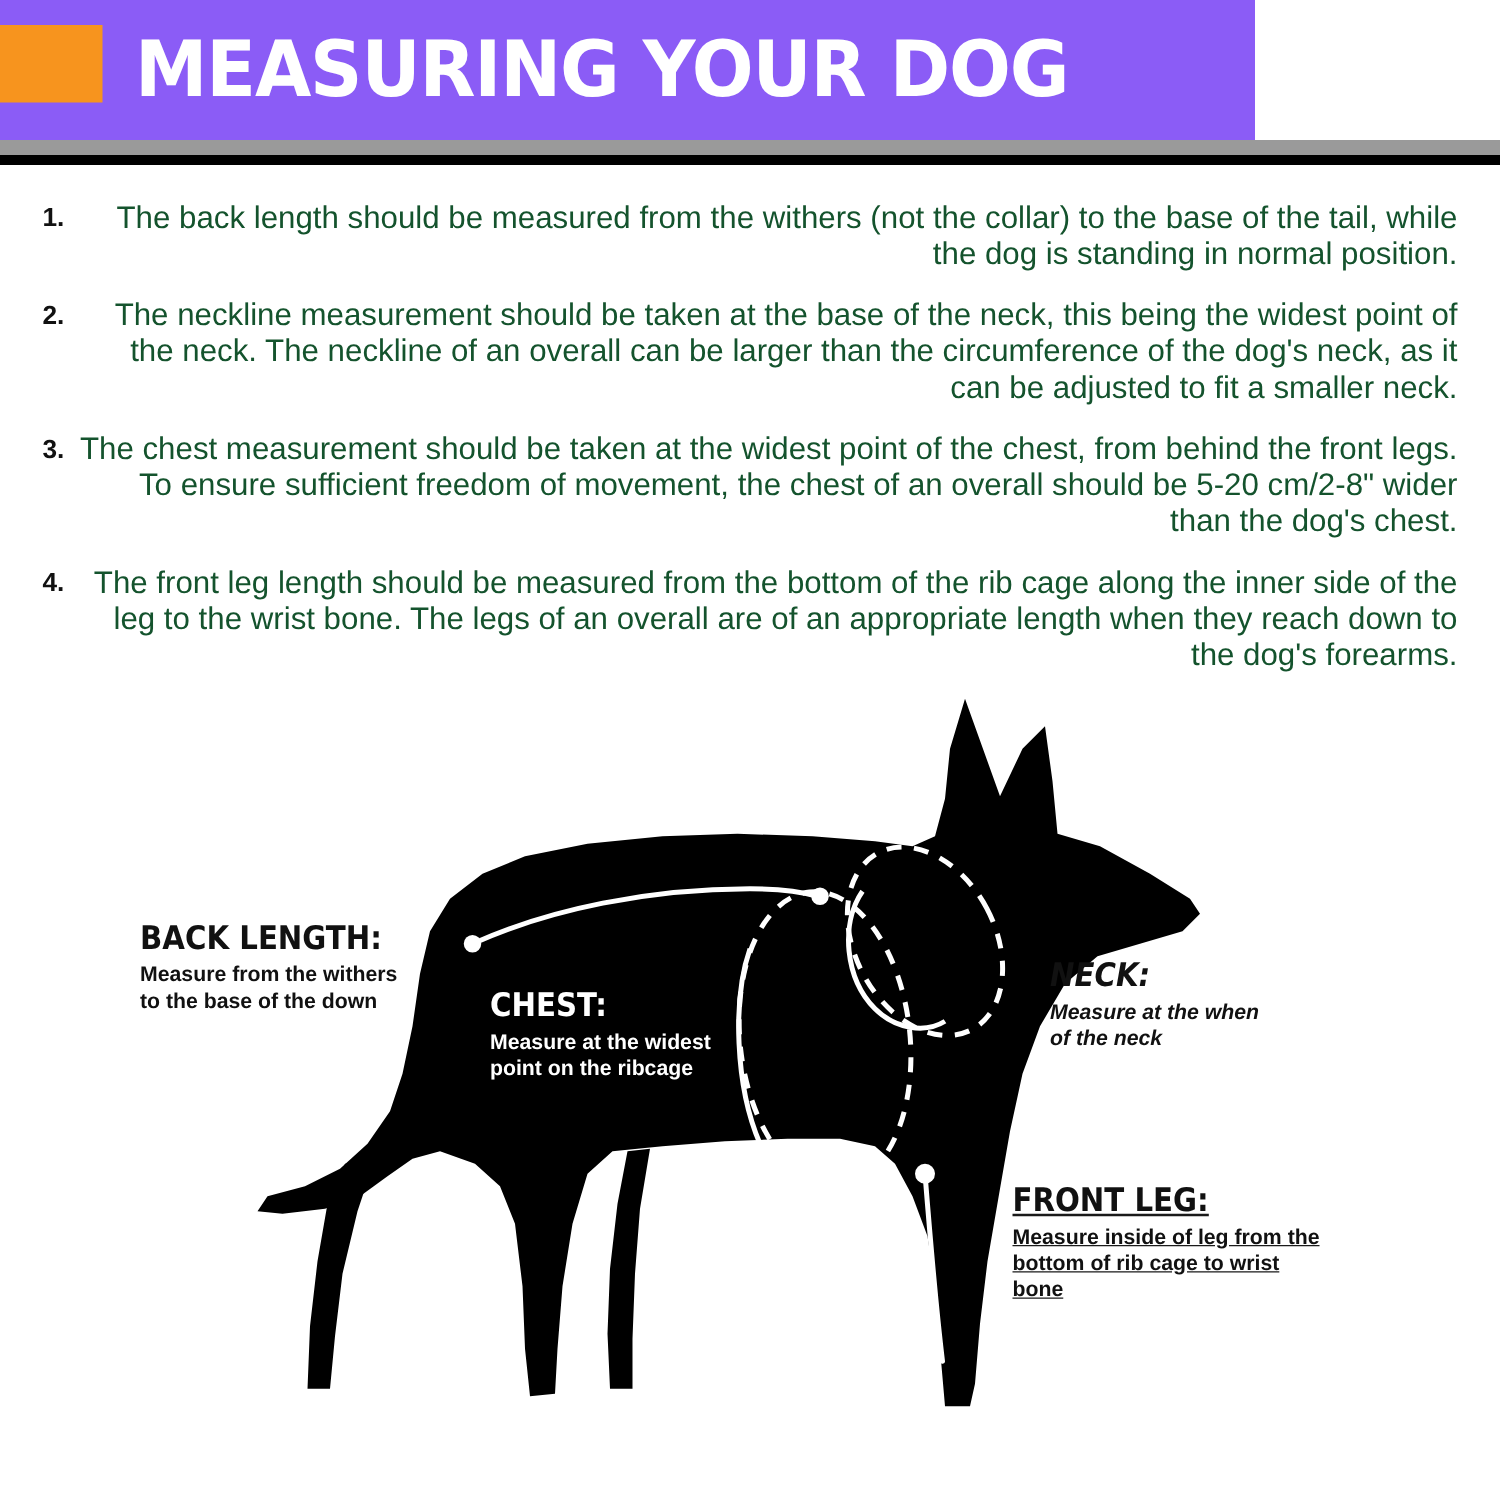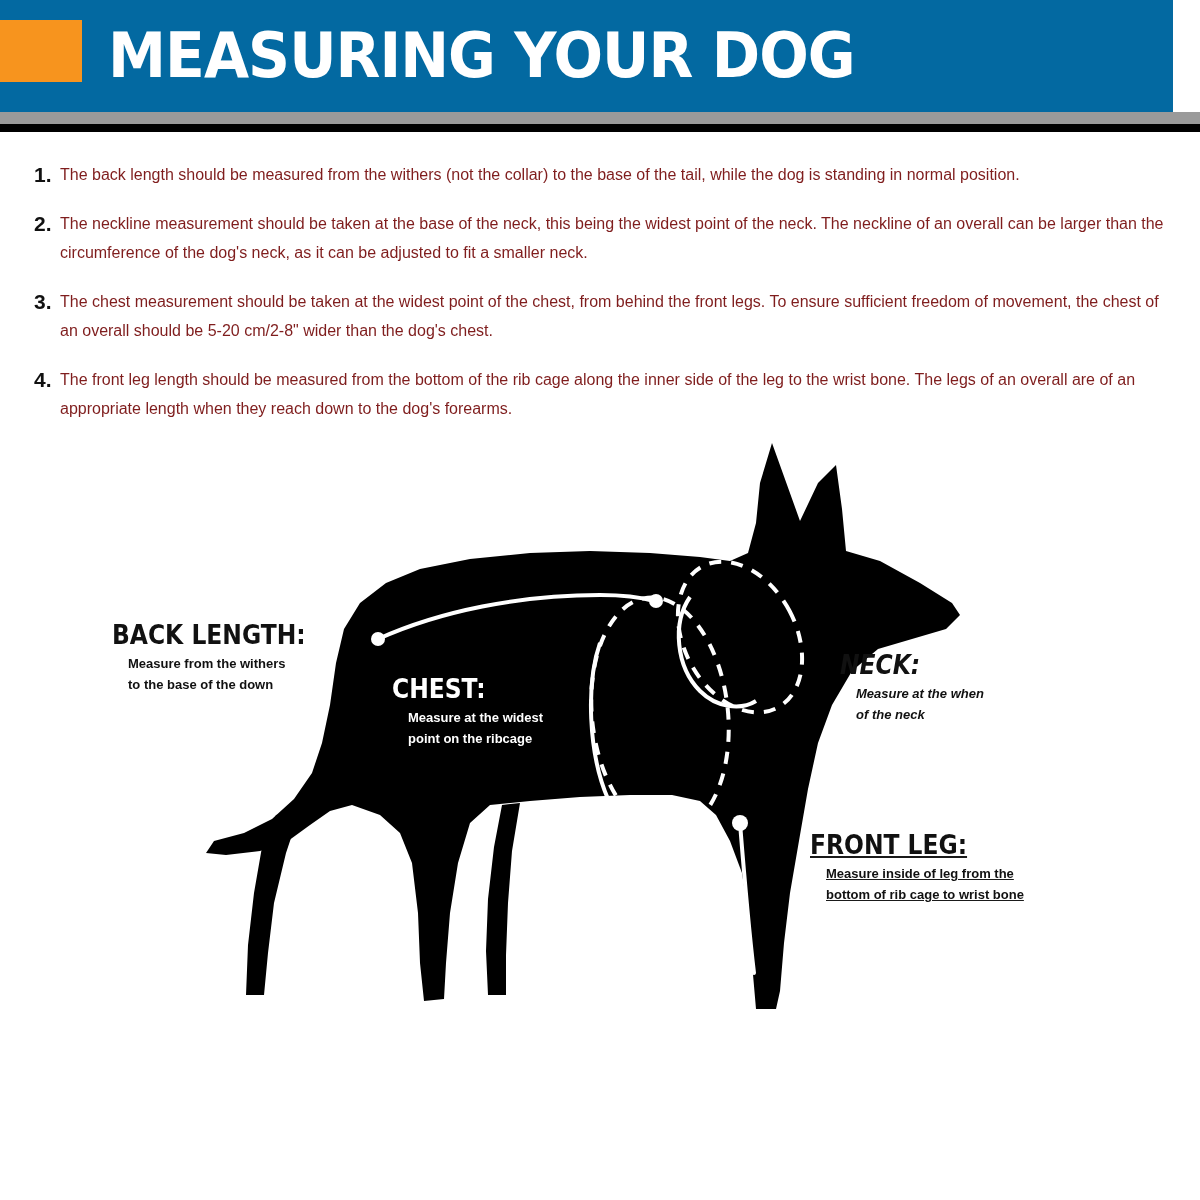--- a/index.html
+++ b/index.html
@@ -12,23 +12,23 @@
     height: 1200px;
     font-family: "Liberation Sans", sans-serif;
     color: #1a1a1a;
     overflow: hidden;
     position: relative;
   }
 
   
   .header {
     position: relative;
-    width: 1173px;
+    width: 1004px;
     height: 112px;
-    background: #0369a1;
+    background: #8b5cf6;
     display: flex;
     align-items: center;
   }
   .header-accent {
     position: absolute;
     left: 0;
     top: 20px;
     width: 82px;
     height: 62px;
     background: #f7941e;
@@ -68,24 +68,25 @@
   .instr-num {
     font-size: 21px;
     font-weight: bold;
     line-height: 29px;
     width: 26px;
     flex: 0 0 26px;
     text-align: left;
     color: #111;
   }
   .instr-text {
-    font-size: 16px;
+    font-size: 25px;
     line-height: 29px;
-    color: #7f1d1d;
+    color: #14532d;
     flex: 1;
+    text-align: right;
   }
 
   
   .diagram {
     position: relative;
     width: 1068px;
     height: 610px;
     margin-top: 4px;
   }
   .diagram svg {
@@ -102,26 +103,25 @@
     font-weight: bold;
     font-size: 26px;
     line-height: 28px;
     letter-spacing: 0px;
     transform: scaleX(0.9);
     transform-origin: left top;
     white-space: nowrap;
     color: #111;
   }
   .callout-sub {
-    font-size: 13px;
+    font-size: 17px;
     font-weight: bold;
     line-height: 21px;
     color: #111;
     margin-top: 4px;
-    margin-left: 16px;
   }
   .callout-light .callout-title,
   .callout-light .callout-sub {
     color: #ffffff;
   }
 
   #callout-back-length { left: 112px; top: 178px; }
   #callout-chest       { left: 392px; top: 232px; }
   #callout-neck        { left: 840px; top: 208px; font-style: italic; }
   #callout-front-leg   { left: 810px; top: 388px; text-decoration: underline; }

